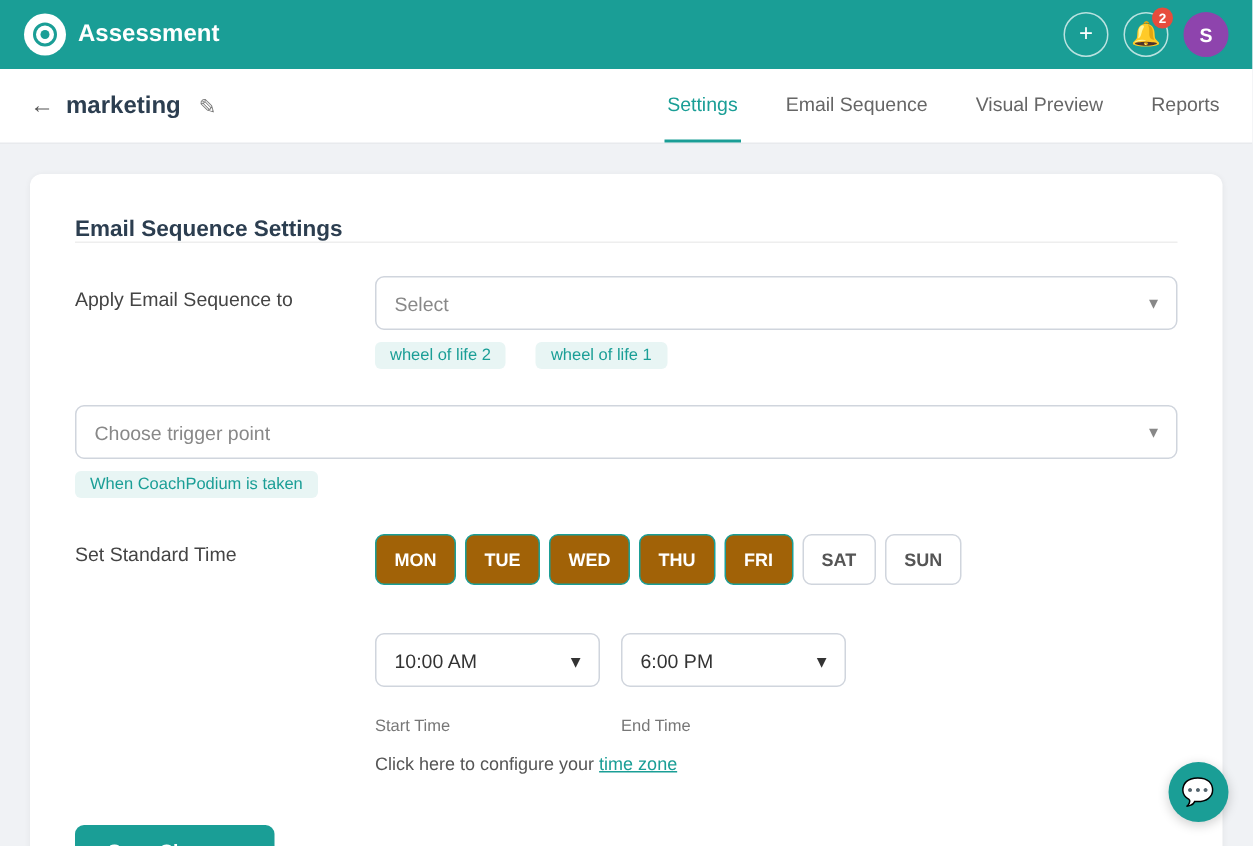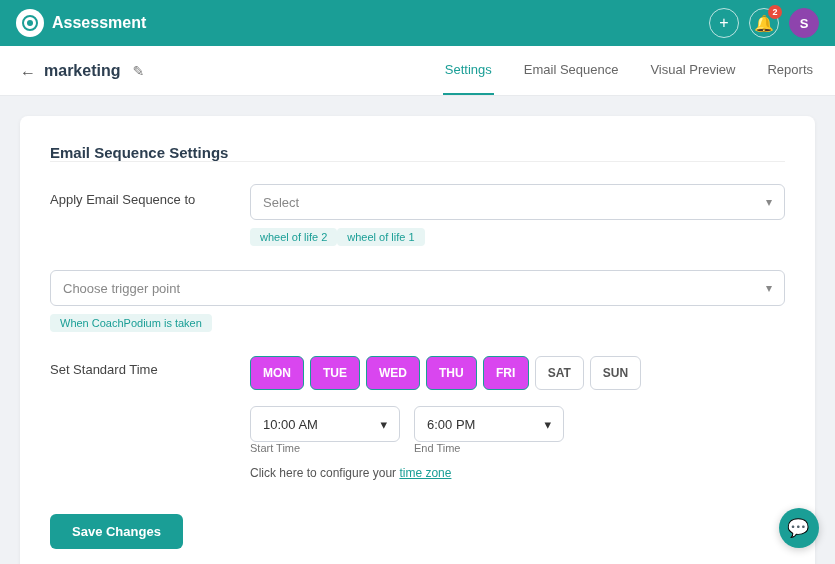--- a/index.html
+++ b/index.html
@@ -201,21 +201,21 @@
       background: white;
       font-size: 13px;
       color: #888;
     }
     .select-box .chevron {
       color: #888;
       font-size: 12px;
     }
     .tags-row {
       display: flex;
-      gap: 0;
+      gap: 20px;
       margin-top: 8px;
       flex-wrap: wrap;
     }
     .tag {
       background: #e8f5f4;
       color: #1a9e96;
       font-size: 11px;
       padding: 3px 10px;
       border-radius: 4px;
     }
@@ -244,35 +244,36 @@
       font-weight: 600;
       cursor: pointer;
       background: white;
       color: #555;
       min-width: 46px;
       display: flex;
       align-items: center;
       justify-content: center;
     }
     .day-btn.active {
-      background: #d946ef;
+      background: #a16207;
       border-color: #1a9e96;
       color: white;
     }
 
     
     .time-row {
       display: flex;
       gap: 14px;
       align-items: flex-start;
     }
     .time-group {
       display: flex;
       flex-direction: column;
-      gap: 0;
+      gap: 20px;
+      margin-top: 16px;
     }
     .time-select {
       width: 150px;
       height: 36px;
       border: 1px solid #d0d5dd;
       border-radius: 6px;
       display: flex;
       align-items: center;
       justify-content: space-between;
       padding: 0 12px;

